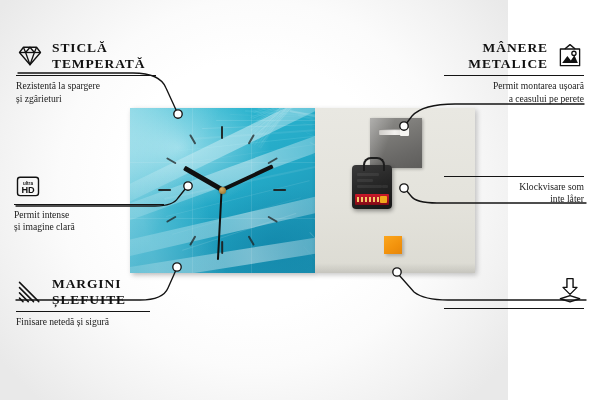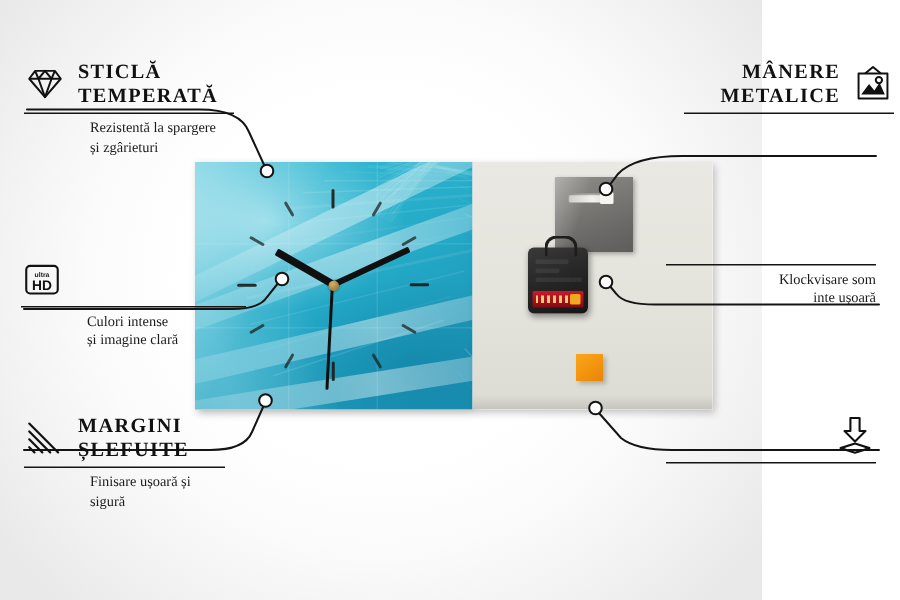--- a/index.html
+++ b/index.html
@@ -125,21 +125,21 @@
   }
   .co-rule{
     height:1px;background:#141414;margin:4px 0 4px 0;width:100%;
   }
   .co-desc{
     font-family:"Liberation Serif",serif;
     font-size:9.6px;color:#1b1b1b;line-height:1.28;white-space:pre-line;
   }
   .left .co-head{justify-content:flex-start;}
   .left .co-title{text-align:left;}
-  .left .co-desc{text-align:left;margin-left:44px;}
+  .left .co-desc{text-align:left;}
   .right .co-head{justify-content:flex-end;}
   .right .co-title{text-align:right;}
   .right .co-desc{text-align:right;}
   .ico{flex:0 0 auto;width:28px;height:28px;display:block;}
 </style>
 </head>
 <body>
 
 <div id="stage">
 
@@ -334,61 +334,63 @@
 
   <div class="callout left" style="left:14px;top:172px;width:150px;">
     <div class="co-head">
       <svg class="ico" viewBox="0 0 32 32">
         <rect x="4" y="6" width="24" height="21" rx="3" ry="3" fill="none" stroke="#111" stroke-width="1.6"></rect>
         <text x="16" y="14.4" text-anchor="middle" font-family="Liberation Sans, sans-serif" font-size="5.2" font-weight="700" fill="#111">ultra</text>
         <text x="16" y="24" text-anchor="middle" font-family="Liberation Sans, sans-serif" font-size="10.5" font-weight="700" fill="#111">HD</text>
       </svg>
     </div>
     <div class="co-rule"></div>
-    <div class="co-desc">Culori intense
+    <div class="co-desc">Permit intense
 și imagine clară</div>
   </div>
 
   <div class="callout left" style="left:16px;top:276px;width:134px;">
     <div class="co-head">
       <svg class="ico" viewBox="0 0 32 32">
         <g stroke="#111" stroke-width="1.7" stroke-linecap="round">
           <line x1="4" y1="5" x2="26" y2="27"></line>
           <line x1="4" y1="11" x2="20" y2="27"></line>
           <line x1="4" y1="17" x2="14" y2="27"></line>
           <line x1="4" y1="23" x2="8" y2="27"></line>
         </g>
       </svg>
       <div class="co-title">MARGINI
 ȘLEFUITE</div>
     </div>
     <div class="co-rule"></div>
-    <div class="co-desc">Finisare ușoară și sigură</div>
-  </div>
-
-  <div class="callout right" style="left:456px;top:40px;width:140px;">
+    <div class="co-desc">Finisare netedă și sigură</div>
+  </div>
+
+  <div class="callout right" style="left:444px;top:40px;width:140px;">
     <div class="co-head">
       <div class="co-title">MÂNERE
 METALICE</div>
       <svg class="ico" viewBox="0 0 32 32">
         <g fill="none" stroke="#111" stroke-width="1.5" stroke-linejoin="round">
           <path d="M10,8 L16,3 L22,8"></path>
           <rect x="5" y="8" width="22" height="19"></rect>
           <path d="M7,24 L13,16 L17,21 L21,15 L25,24 Z" fill="#111" stroke="none"></path>
           <circle cx="20.5" cy="13" r="2.4"></circle>
         </g>
       </svg>
     </div>
     <div class="co-rule"></div>
+    <div class="co-desc">Permit montarea ușoară
+a ceasului pe perete</div>
   </div>
 
   <div class="callout right" style="left:444px;top:172px;width:140px;">
     <div class="co-rule"></div>
     <div class="co-desc">Klockvisare som
-inte ușoară</div>
+inte låter</div>
   </div>
 
   <div class="callout right" style="left:444px;top:276px;width:140px;">
     <div class="co-head">
       <svg class="ico" viewBox="0 0 32 32">
         <g fill="none" stroke="#111" stroke-width="1.6" stroke-linejoin="round">
           <path d="M12.5,3 L19.5,3 L19.5,13 L24,13 L16,21 L8,13 L12.5,13 Z"></path>
           <path d="M16,22.5 L27,26 L16,29.5 L5,26 Z"></path>
         </g>
       </svg>

